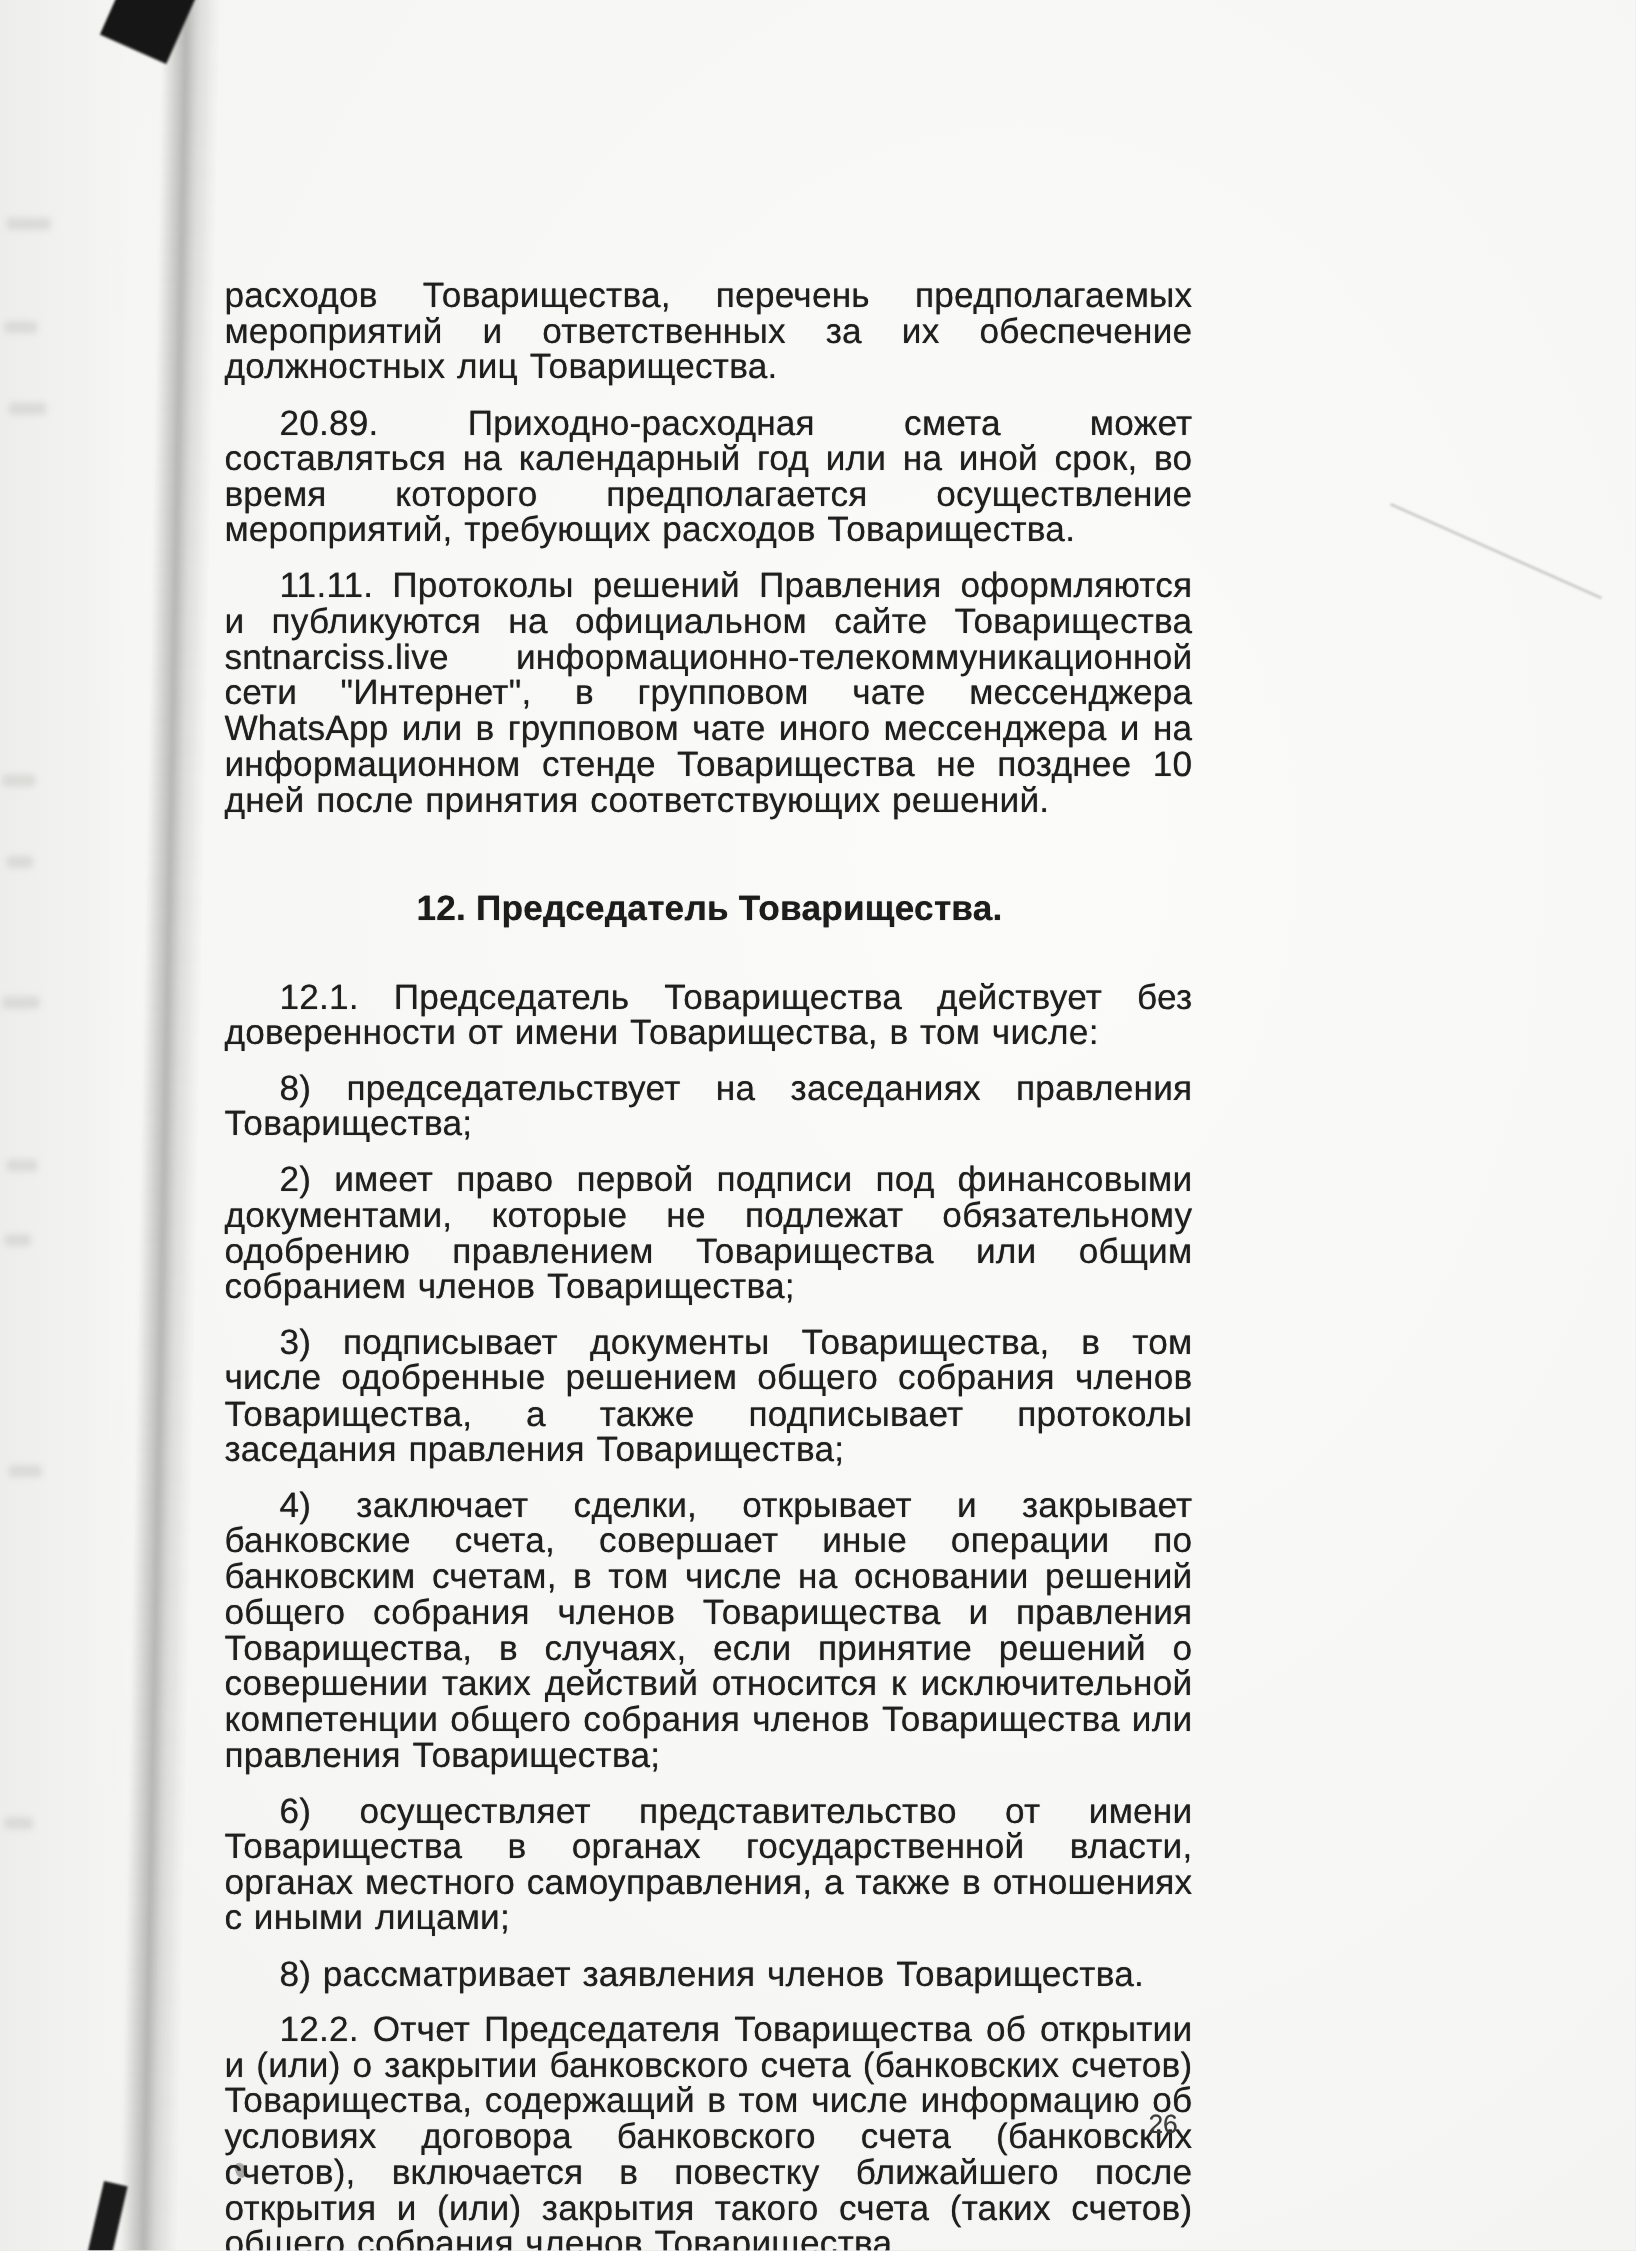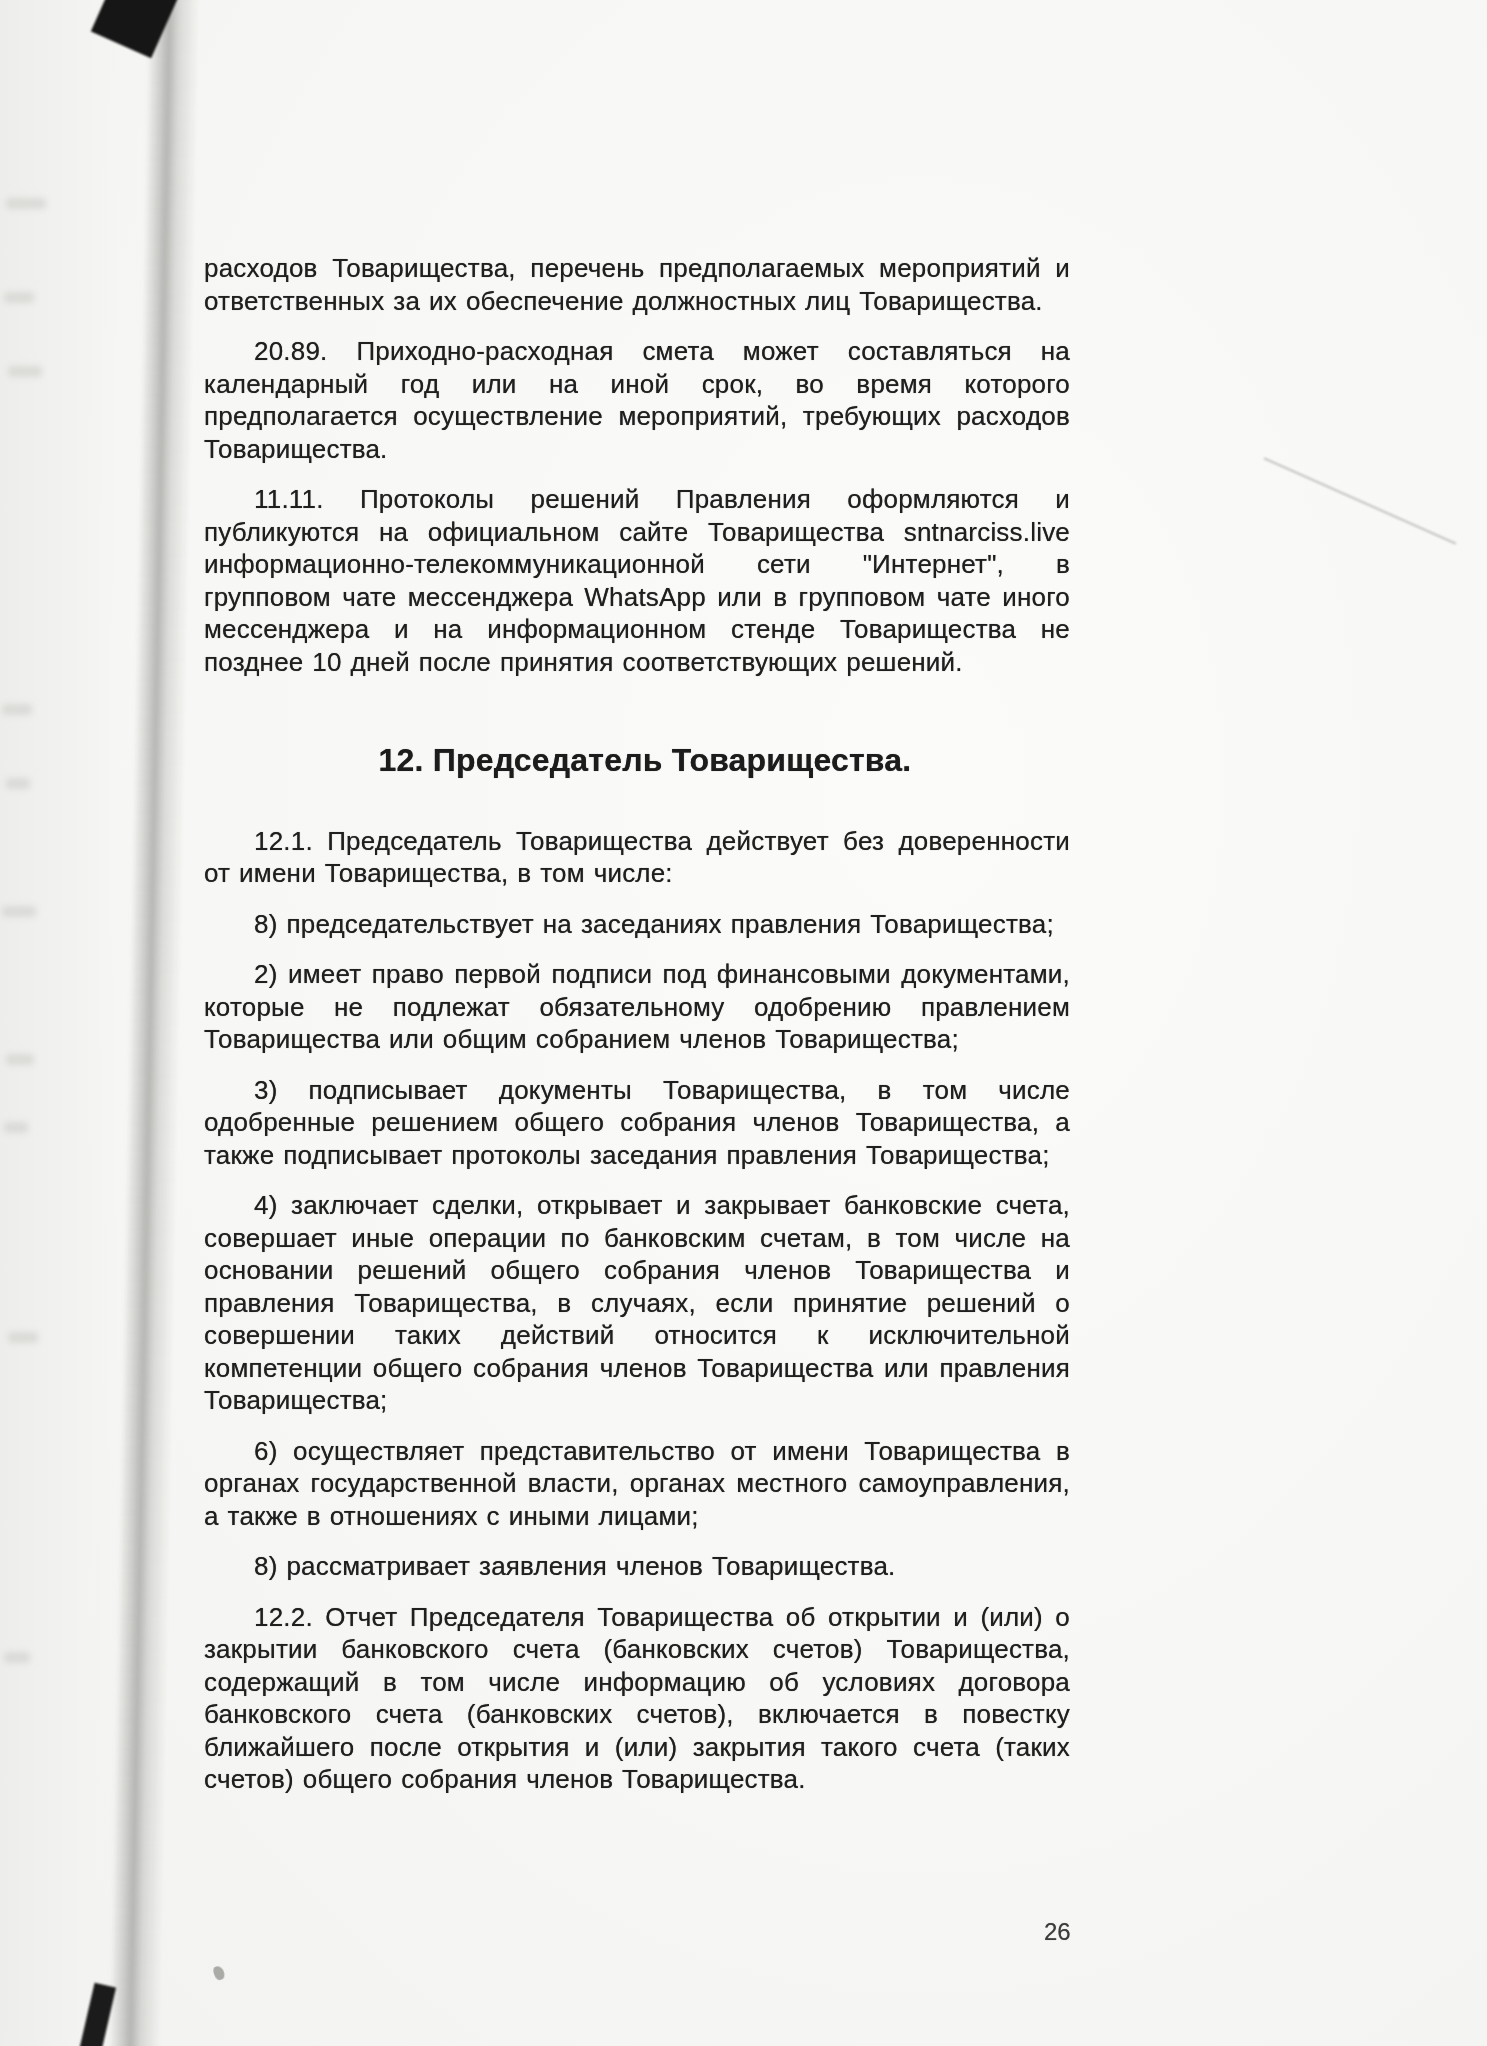--- a/index.html
+++ b/index.html
@@ -56,22 +56,22 @@
   .smudge{
     position:absolute;left:214px;top:1966px;width:10px;height:14px;
     border-radius:40% 60% 50% 50%;
     background:#8b8b88;opacity:.7;filter:blur(.6px);transform:rotate(-18deg);
   }
   
   .content{
     position:absolute;left:204px;top:252px;width:882px;
   }
   .content p{
-    margin:0 16px 18px 0;
-    font-size:26px;
+    margin:0 2px 18px 0;
+    font-size:32px;
     line-height:32.5px;
     text-align:justify;
     letter-spacing:.2px;
     word-spacing:1.5px;
     color:#1f1f1f;
     text-shadow:0 0 .7px rgba(25,25,25,.75);
   }
   .content p.indent{text-indent:50px;}
   .content h2{
     margin:66px 0 48px 0;

